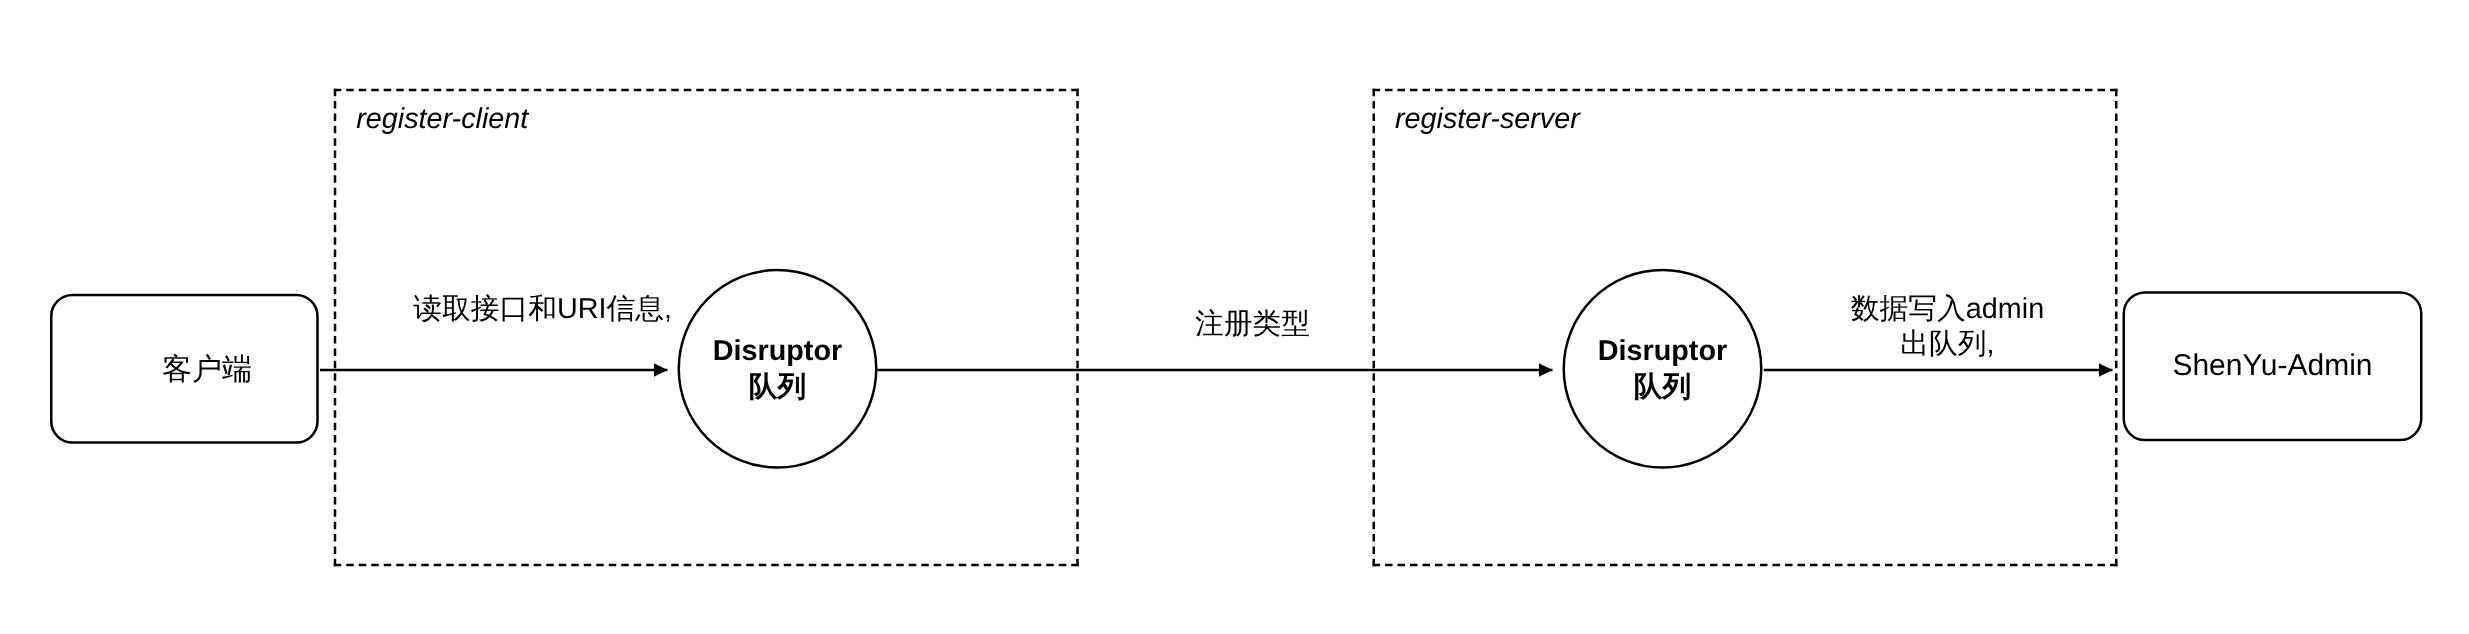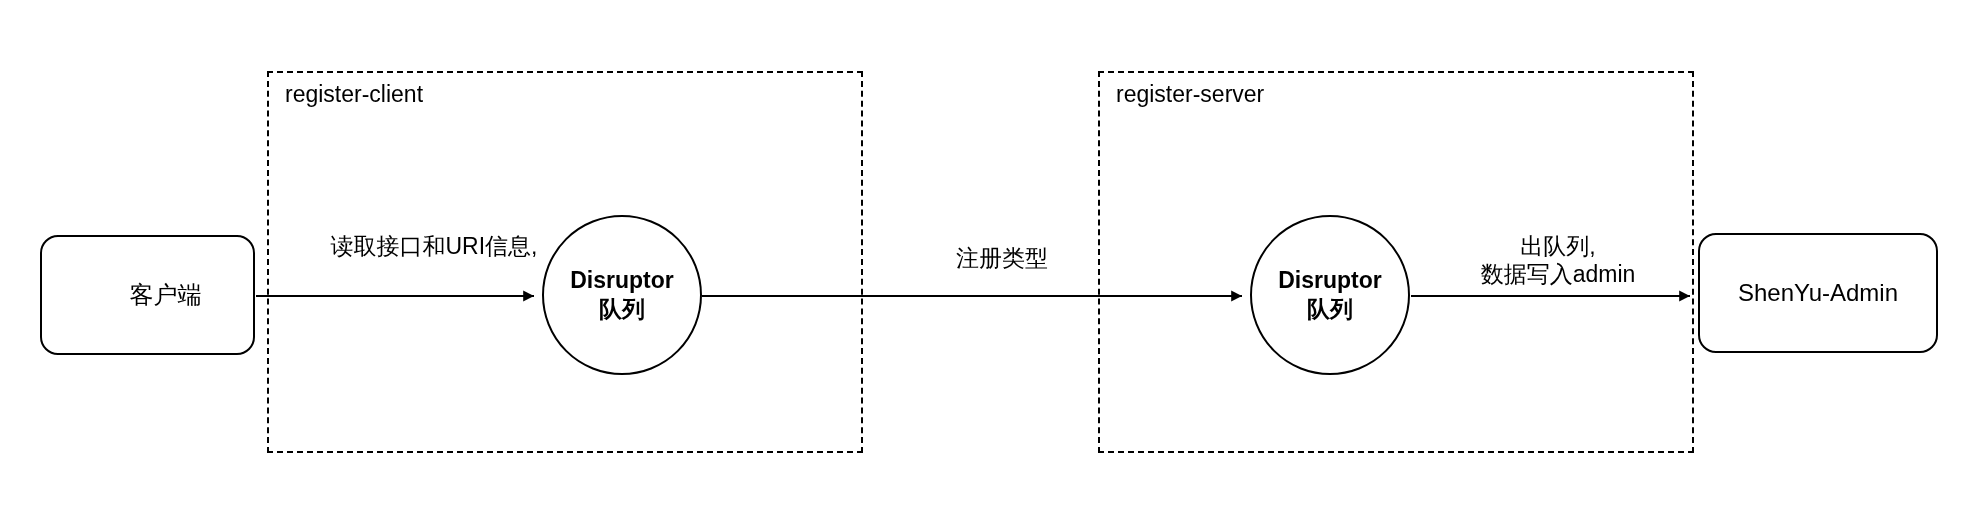--- a/index.html
+++ b/index.html
@@ -37,20 +37,21 @@
     font-weight: bold;
   }
   #client-box  { left: 40px;   top: 235px; width: 215px; height: 120px; padding-left: 36px; }
   #admin-box   { left: 1698px; top: 233px; width: 240px; height: 120px; }
   #circle-client { left: 542px;  top: 215px; width: 160px; height: 160px; }
   #circle-server { left: 1250px; top: 215px; width: 160px; height: 160px; }
   .group {
     position: absolute;
     border: 2px dashed #000000;
     background: transparent;
+    font-style: italic;
   }
   #group-register-client { left: 267px;  top: 71px; width: 596px; height: 382px; }
   #group-register-server { left: 1098px; top: 71px; width: 596px; height: 382px; }
   .group-label {
     position: absolute;
     left: 16px;
     top: 8px;
     font-size: 23px;
     white-space: nowrap;
   }
@@ -111,17 +112,17 @@
 
   <div class="edge-label" id="edge-label-1">
     <div>读取接口和URI信息,</div>
   </div>
 
   <div class="edge-label" id="edge-label-2">
     <div>注册类型</div>
   </div>
 
   <div class="edge-label" id="edge-label-3">
+    <div>数据写入admin</div>
     <div>出队列,</div>
-    <div>数据写入admin</div>
   </div>
 
 </div>
 
 </body></html>

